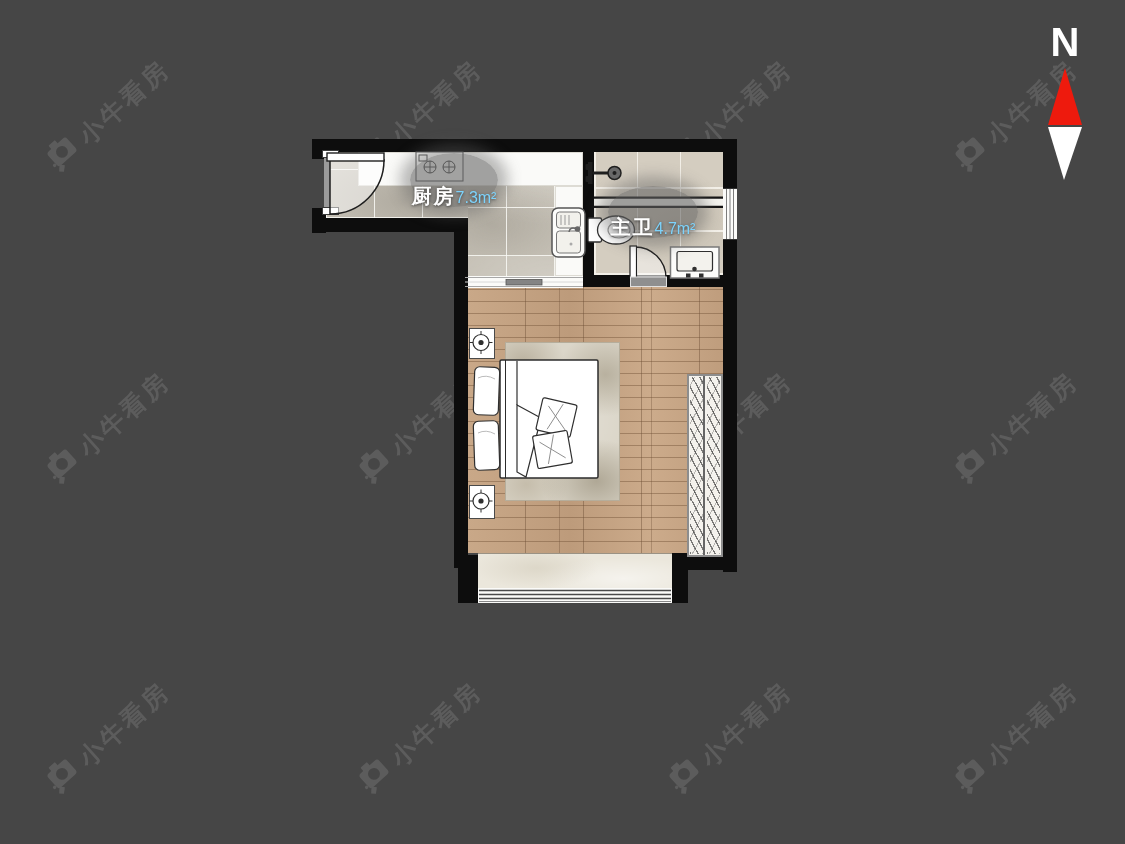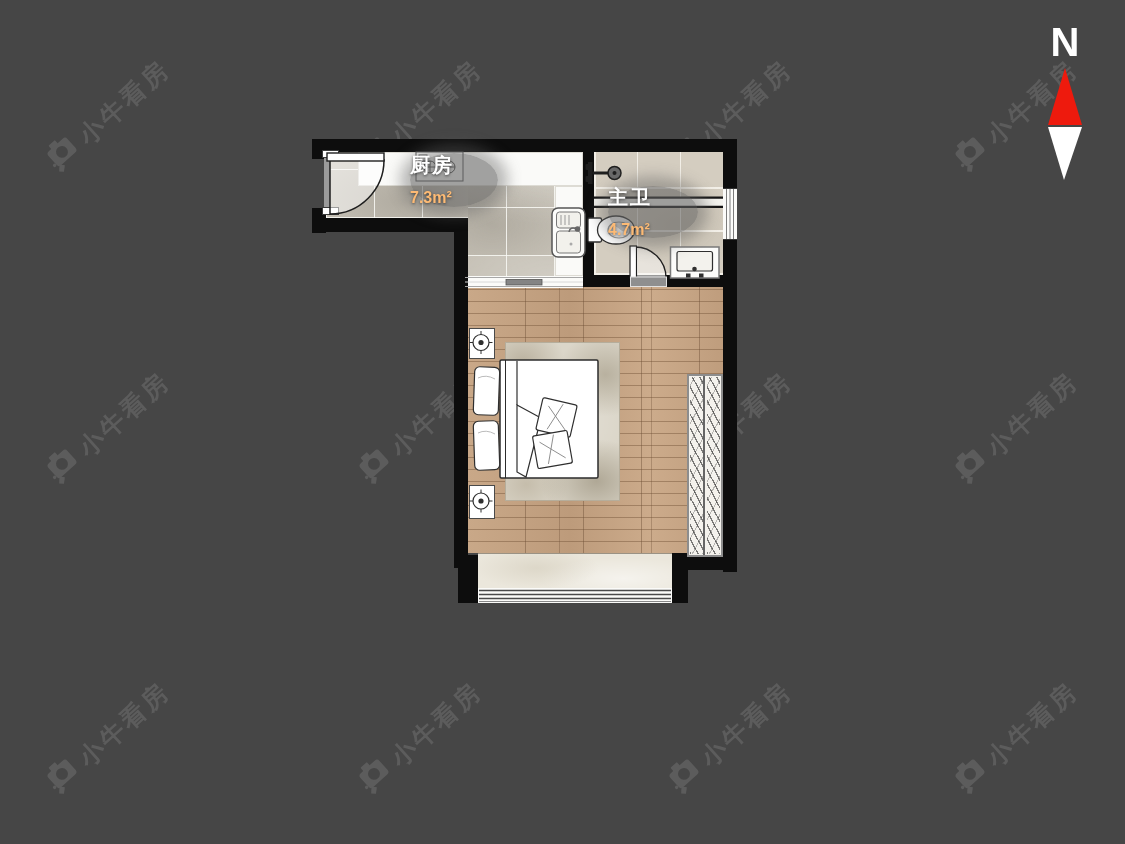--- a/index.html
+++ b/index.html
@@ -43,25 +43,25 @@
       radial-gradient(60px 50px at 15% 12%,rgba(160,148,125,.55),transparent 70%),
       radial-gradient(70px 60px at 88% 20%,rgba(150,140,118,.5),transparent 70%),
       radial-gradient(80px 60px at 80% 88%,rgba(140,130,108,.55),transparent 70%),
       radial-gradient(60px 50px at 18% 90%,rgba(170,158,135,.45),transparent 70%),
       radial-gradient(90px 70px at 50% 50%,rgba(255,255,255,.25),transparent 70%);}
   .wardrobe{background:#f4f2ed;border:2px solid #8d8d8d;z-index:22;}
   .wr-hatch{position:absolute;top:1px;bottom:1px;width:13px;background-image:
       repeating-linear-gradient(62deg,rgba(40,40,40,.6) 0 1.3px,transparent 1.3px 6.5px),
       repeating-linear-gradient(-62deg,rgba(40,40,40,.3) 0 1px,transparent 1px 9px);}
   .wr-center{position:absolute;top:0;bottom:0;left:13.5px;width:2.5px;background:#666;}
-  .room-label{position:absolute;display:flex;flex-direction:column;align-items:flex-start;justify-content:center;
+  .room-label{position:absolute;display:flex;flex-direction:row;align-items:flex-end;justify-content:center;
       border-radius:50%;background:rgba(96,96,96,.58);box-shadow:0 0 14px 10px rgba(96,96,96,.42);
       color:#fff;z-index:30;text-align:center;}
   .rname{font-size:20px;font-weight:bold;letter-spacing:2px;line-height:1.1;text-shadow:0 1px 3px rgba(0,0,0,.55);}
-  .rarea{font-size:16px;font-weight:bold;margin-top:13px;color:#fdba74;text-shadow:0 1px 3px rgba(0,0,0,.55);}
+  .rarea{font-size:16px;font-weight:normal;margin-top:13px;color:#7dd3fc;text-shadow:0 1px 3px rgba(0,0,0,.55);}
   
   #compass{position:absolute;left:1025px;top:18px;width:80px;display:flex;flex-direction:column;
       align-items:center;z-index:40;}
   #compass .n{font-size:40px;line-height:48px;font-weight:bold;color:#fff;}
 </style>
 </head>
 <body>
 
 <div id="scene">
 

